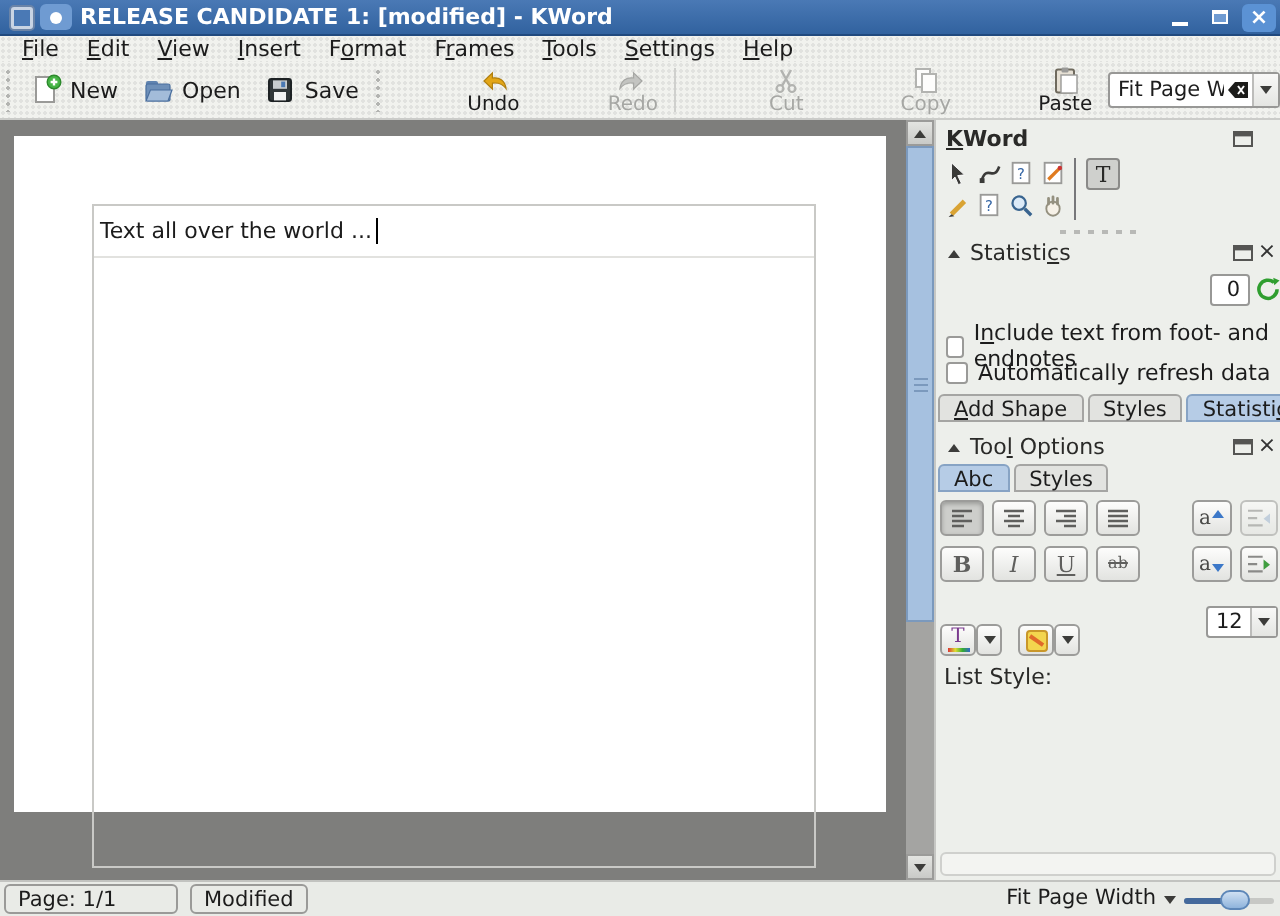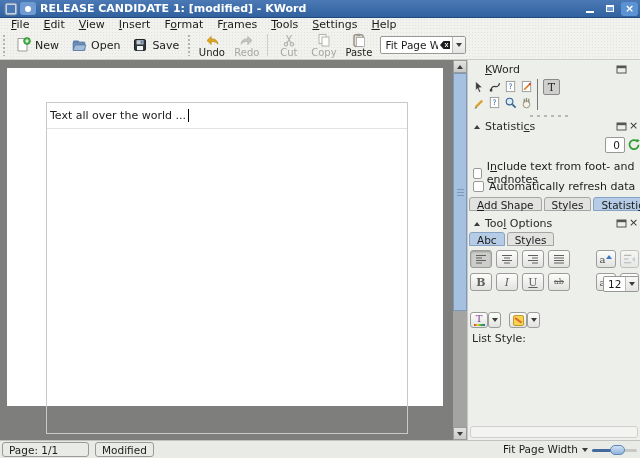--- a/index.html
+++ b/index.html
@@ -24,21 +24,21 @@
 
   
   .bar-texture{background-color:#f1f2ee;background-image:radial-gradient(#e1e2df 1px,transparent 1px);background-size:3px 3px;}
   #menubar{position:absolute;left:0;top:18px;width:640px;height:13px;display:flex;align-items:center;padding-left:4px;}
   #menubar .mitem{padding:0 7px;line-height:13px;white-space:nowrap;}
   #menubar .mitem u, .mn u{text-decoration:underline;}
   #toolbar{position:absolute;left:0;top:31px;width:640px;height:29px;border-bottom:1px solid #cbccc9;display:flex;align-items:center;}
   .thandle{width:5px;height:22px;margin:0 2px;background-image:radial-gradient(#b3b4b1 1px,transparent 1px);background-size:4px 4px;}
   .tsep{width:1px;height:22px;background:#cfd0cd;margin:0 3px;}
   .tbtn{display:flex;align-items:center;gap:4px;padding:2px 6px;white-space:nowrap;}
-  .tstack{display:flex;flex-direction:column;align-items:center;width:35px;line-height:11px;padding-top:1px;}
+  .tstack{display:flex;flex-direction:column;align-items:center;width:35px;line-height:11px;padding-top:1px;margin-left:35px;}
   .tstack .lbl{font-size:10px;}
   .disabled{color:#a6a7a4;}
   #zoom-combo{margin-left:4px;width:86px;height:18px;}
 
   
   .combo{display:flex;align-items:center;background:#fff;border:1px solid #989896;border-radius:2px;height:16px;}
   .combo.raised{background:linear-gradient(#fcfcfb,#e9eae7);}
   .combo .val{flex:1;padding:0 4px;white-space:nowrap;overflow:hidden;font-size:10.5px;}
   .combo .val.num{text-align:right;}
   .combo .arr{width:13px;align-self:stretch;display:flex;align-items:center;justify-content:center;
@@ -60,21 +60,21 @@
   .sbarrow{position:absolute;left:0;width:14px;height:13px;background:linear-gradient(#e3e4e1,#c9cac7);
      border:1px solid #9b9b99;display:flex;align-items:center;justify-content:center;}
   #vthumb{position:absolute;left:0;top:13px;width:14px;height:238px;background:var(--scroll-thumb,#a6c1e0);
      border:1px solid #7b99bd;display:flex;flex-direction:column;align-items:center;justify-content:center;gap:2px;}
   #vthumb i{width:7px;height:1px;background:#7b99bd;display:block;}
 
   
   #sidebar{position:absolute;left:467px;top:0;width:173px;height:380px;background:#edefeb;border-left:1px solid #c6c7c4;}
   .dhead{position:absolute;left:0;width:173px;height:14px;}
   .dhead .ttl{position:absolute;left:17px;top:0;font-size:11px;color:#2a2a28;white-space:nowrap;}
-  .dhead .ttl.noarrow{left:17px;}
+  .dhead .ttl.noarrow{left:5px;font-weight:bold;}
   .dhead .coll{position:absolute;left:6px;top:5px;}
   .dhead .flt{position:absolute;right:14px;top:1px;width:11px;height:11px;}
   .dhead .cls{position:absolute;right:2px;top:0;width:11px;height:12px;text-align:center;line-height:12px;color:#333;font-size:11px;}
 
   .toolcell{position:absolute;width:15px;height:15px;display:flex;align-items:center;justify-content:center;}
   #ttool-btn{position:absolute;left:75px;top:19px;width:17px;height:16px;background:#cfd0cd;
      border:1px solid #8a8a88;border-radius:2px;display:flex;align-items:center;justify-content:center;
      font-family:"DejaVu Serif","Liberation Serif",serif;font-size:11px;color:#2a2a28;}
   #tool-sep{position:absolute;left:69px;top:19px;width:1px;height:31px;background:#77777a;}
   #dock-splitter{position:absolute;left:62px;top:55px;width:40px;height:2px;
@@ -425,21 +425,21 @@
             <span class="tri-down"></span>
           </span>
       </span>
       <span class="sbtn" style="left:152px;top:213px;width:19px">
         <svg width="13" height="11" viewBox="0 0 14 12">
             <path d="M1 1.5h8M1 5.5h5M1 9.5h8" stroke="#8a8a88" stroke-width="1.2"></path>
             <path d="M9.5 3 L13 5.8 L9.5 8.6 Z" fill="#3f9e3f"></path>
           </svg>
       </span>
 
-      <span class="combo" style="position:absolute;left:135px;top:216px;width:36px">
+      <span class="combo" style="position:absolute;left:135px;top:243px;width:36px">
         <span class="val">12</span>
         <span class="arr">
             <span class="tri-down"></span>
           </span>
       </span>
 
       <span class="sbtn" style="left:2px;top:252px;width:18px;height:16px">
         <span class="tcolor-ic">
           <span class="t">T</span>
             <span class="rainbow"></span>

